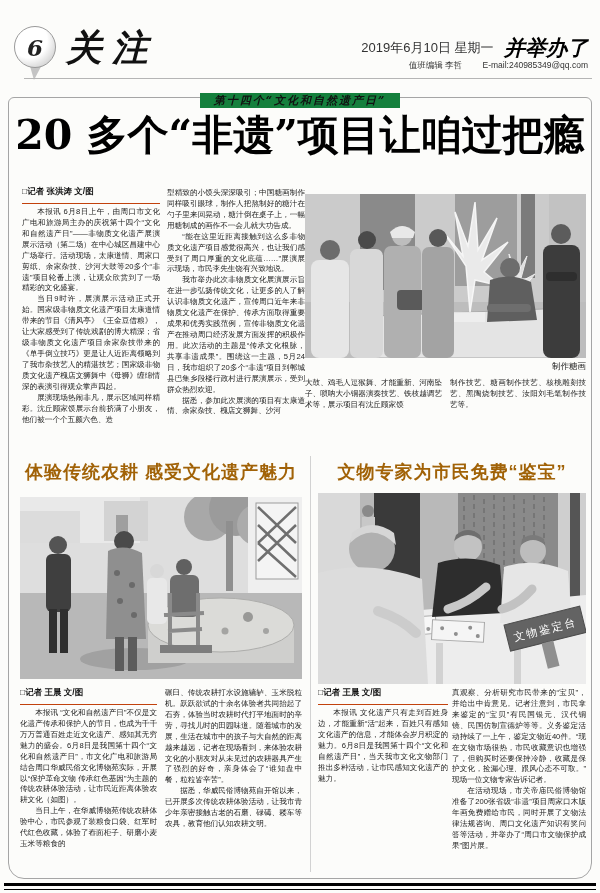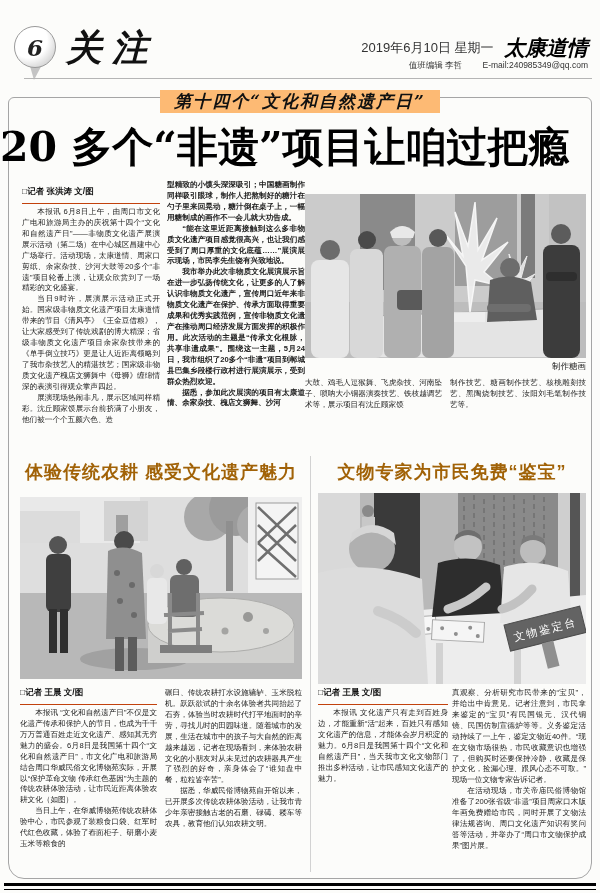--- a/index.html
+++ b/index.html
@@ -22,23 +22,23 @@
   .mast-name{font-size:21px;font-weight:900;font-style:italic;font-family:"DejaVu Serif",serif;
              margin-left:6px;vertical-align:middle;color:#000;}
   .mast-line2{position:absolute;right:12px;top:60px;font-size:8.5px;color:#333;white-space:nowrap;margin-left:44px;}
   .mast-line2 .gap{display:inline-block;width:18px;}
   .header-rule{position:absolute;left:24px;right:8px;top:78px;border-top:1.5px solid #b5b5b5;}
 
   
   .frame{position:absolute;left:8px;top:97px;width:582px;height:780px;border:1px solid #a5a5a5;
          border-radius:6px 6px 16px 16px;pointer-events:none;}
   .kicker-wrap{position:absolute;left:0;top:90px;width:600px;text-align:center;}
-  .kicker{display:inline-block;background:#fdba74;padding:0 14px;font-size:17px;font-weight:bold;
+  .kicker{display:inline-block;background:#15803d;padding:0 14px;font-size:11px;font-weight:bold;
           font-style:italic;font-family:"DejaVu Serif",serif;letter-spacing:2px;color:#111;}
-  .headline{position:absolute;left:0;top:120px;width:600px;text-align:left;font-size:41px;
+  .headline{position:absolute;left:0;top:108px;width:600px;text-align:center;font-size:41px;
             font-weight:900;font-family:"DejaVu Serif",serif;letter-spacing:0px;color:#000;white-space:nowrap;}
 
   
   .byline{position:absolute;font-size:8.5px;font-weight:bold;color:#111;
           border-bottom:1px solid #c2410c;padding-bottom:5px;}
   .col{position:absolute;font-size:7.6px;line-height:1.44;text-align:justify;color:#222;overflow:hidden;}
   .col p{margin:0;text-indent:2em;}
   .col p.noindent{text-indent:0;}
 
   
@@ -61,41 +61,41 @@
 
 <div class="page">
 
   <div class="pin">
     <div class="tail"></div>
     <div class="circle">6</div>
   </div>
   <div class="section-title">关注</div>
   <div class="mast-line1">
     <span class="mast-date">2019年6月10日 星期一</span>
-    <span class="mast-name">太康道情</span>
+    <span class="mast-name">并举办了</span>
   </div>
   <div class="mast-line2">
     <span>值班编辑 李哲</span><span class="gap"></span>
     <span>E-mail:240985349@qq.com</span>
   </div>
   <div class="header-rule"></div>
 
   <div class="frame"></div>
   <div class="kicker-wrap">
     <span class="kicker">第十四个“文化和自然遗产日”</span>
   </div>
   <div class="headline">20 多个“非遗”项目让咱过把瘾</div>
 
   <div class="byline" style="left:22px;top:186px;width:138px;">□记者 张洪涛 文/图</div>
   <div class="col" style="left:22px;top:207px;width:138px;height:237px;">
     <p>本报讯 6月8日上午，由周口市文化广电和旅游局主办的庆祝第十四个“文化和自然遗产日”——非物质文化遗产展演展示活动（第二场）在中心城区昌建中心广场举行。活动现场，太康道情、周家口剪纸、余家杂技、沙河大鼓等20多个“非遗”项目轮番上演，让观众欣赏到了一场精彩的文化盛宴。</p>
     <p>当日9时许，展演展示活动正式开始。国家级非物质文化遗产项目太康道情带来的节目《清风亭》《王金豆借粮》，让大家感受到了传统戏剧的博大精深；省级非物质文化遗产项目余家杂技带来的《单手倒立技巧》更是让人近距离领略到了我市杂技艺人的精湛技艺；国家级非物质文化遗产槐店文狮舞中《母狮》缠绵情深的表演引得观众掌声四起。</p>
     <p>展演现场热闹非凡，展示区域同样精彩。沈丘顾家馍展示台前挤满了小朋友，他们被一个个五颜六色、造</p>
   </div>
-  <div class="col" style="left:167px;top:180px;width:138px;height:256px;font-weight:bold;">
+  <div class="col" style="left:167px;top:188px;width:138px;height:256px;">
     <p class="noindent">型精致的小馍头深深吸引；中国糖画制作同样吸引眼球，制作人把熬制好的糖汁在勺子里来回晃动，糖汁倒在桌子上，一幅用糖制成的画作不一会儿就大功告成。</p>
     <p>“能在这里近距离接触到这么多非物质文化遗产项目感觉很高兴，也让我们感受到了周口厚重的文化底蕴……”展演展示现场，市民李先生饶有兴致地说。</p>
     <p>我市举办此次非物质文化展演展示旨在进一步弘扬传统文化，让更多的人了解认识非物质文化遗产，宣传周口近年来非物质文化遗产在保护、传承方面取得重要成果和优秀实践范例，宣传非物质文化遗产在推动周口经济发展方面发挥的积极作用。此次活动的主题是“传承文化根脉，共享非遗成果”。围绕这一主题，5月24日，我市组织了20多个“非遗”项目到郸城县巴集乡段楼行政村进行展演展示，受到群众热烈欢迎。</p>
     <p>据悉，参加此次展演的项目有太康道情、余家杂技、槐店文狮舞、沙河</p>
   </div>
 
   <div class="photo" style="left:305px;top:194px;width:281px;height:164px;">
     <svg width="281" height="164" viewBox="0 0 281 164">
       <rect width="281" height="164" fill="#cbcbcb"></rect>
       <rect x="55" y="0" width="55" height="96" fill="#8a8a8a"></rect>
@@ -121,21 +121,21 @@
       <path d="M185,86 Q205,78 226,88 L232,126 L182,128 Z" fill="#5f5f5f"></path>
       <rect x="182" y="110" width="44" height="8" rx="4" fill="#6e6e6e"></rect>
       <circle cx="256" cy="40" r="10" fill="#5c5c5c"></circle>
       <rect x="238" y="51" width="37" height="113" rx="8" fill="#3c3c3c"></rect>
       <rect x="241" y="78" width="31" height="9" rx="4" fill="#2e2e2e"></rect>
     </svg>
   </div>
   <div class="photo-caption" style="left:440px;top:361px;width:146px;">制作糖画</div>
 
   <div class="col" style="left:305px;top:378px;width:137px;height:62px;">
-    <p class="noindent">大鼓、鸡毛人逗猴舞、飞虎杂技、河南坠子、唢呐大小铜器演奏技艺、铁枝越调艺术等，展示项目有沈丘顾家馍</p>
+    <p class="noindent">大鼓、鸡毛人逗猴舞、才能重新、河南坠子、唢呐大小铜器演奏技艺、铁枝越调艺术等，展示项目有沈丘顾家馍</p>
   </div>
   <div class="col" style="left:450px;top:378px;width:136px;height:62px;">
     <p class="noindent">制作技艺、糖画制作技艺、核桃雕刻技艺、黑陶烧制技艺、汝阳刘毛笔制作技艺等。</p>
   </div>
 
   <div class="v-divider"></div>
 
   <div class="sub-headline" style="left:20px;top:460px;width:282px;">体验传统农耕 感受文化遗产魅力</div>
 
   <div class="photo" style="left:20px;top:497px;width:282px;height:182px;">

